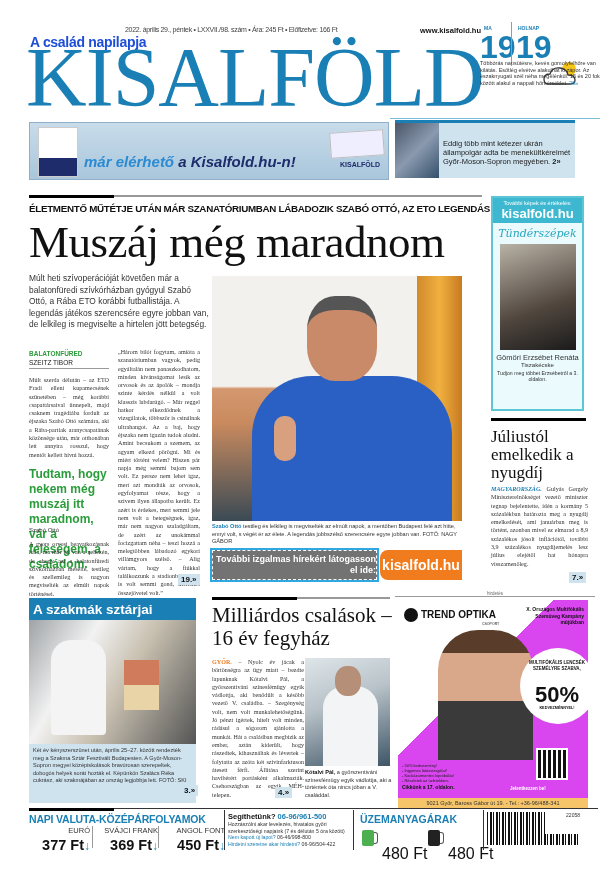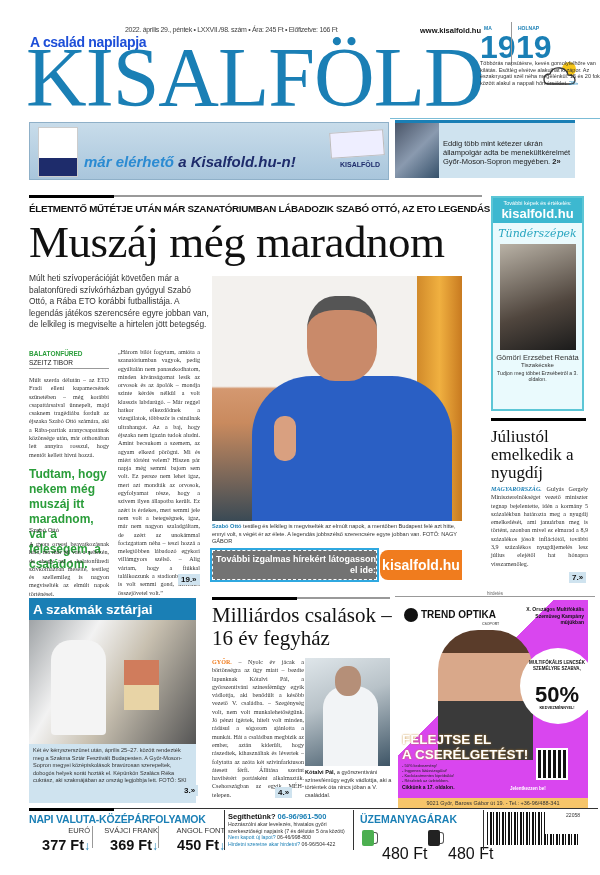--- a/index.html
+++ b/index.html
@@ -237,24 +237,20 @@
 <div class="abs" id="ad">
   <div class="wh"></div>
   <div class="logo"><span></span><b>TREND OPTIKA</b></div>
   <div class="grp">CSOPORT</div>
   <div class="toptxt">X. Országos Multifókális Szemüveg Kampány mûjükban</div>
   <div class="face"></div>
   <div class="circle"></div>
   <div class="c1">MULTIFÓKÁLIS LENCSÉK SZEMÉLYRE SZABVA,</div>
   <div class="pct">50%</div>
   <div class="c2">KEDVEZMÉNNYEL!</div>
-  <div class="slogan">
-      <div>FELEJTSE EL</div>
-      <div>A CSERÉLGETÉST!</div>
-    </div>
   <div class="list">
     <div>- 50% kedvezmény!</div>
       <div>- Ingyenes látásvizsgálat!</div>
       <div>- Kockázatmentes kipróbálás!</div>
       <div>- Részletek az üzletekben.</div>
   </div>
   <div class="cta">Cikkünk a 17. oldalon.</div>
   <div class="qr"></div>
   <div class="reg">Jelentkezzen be!</div>
 </div>

